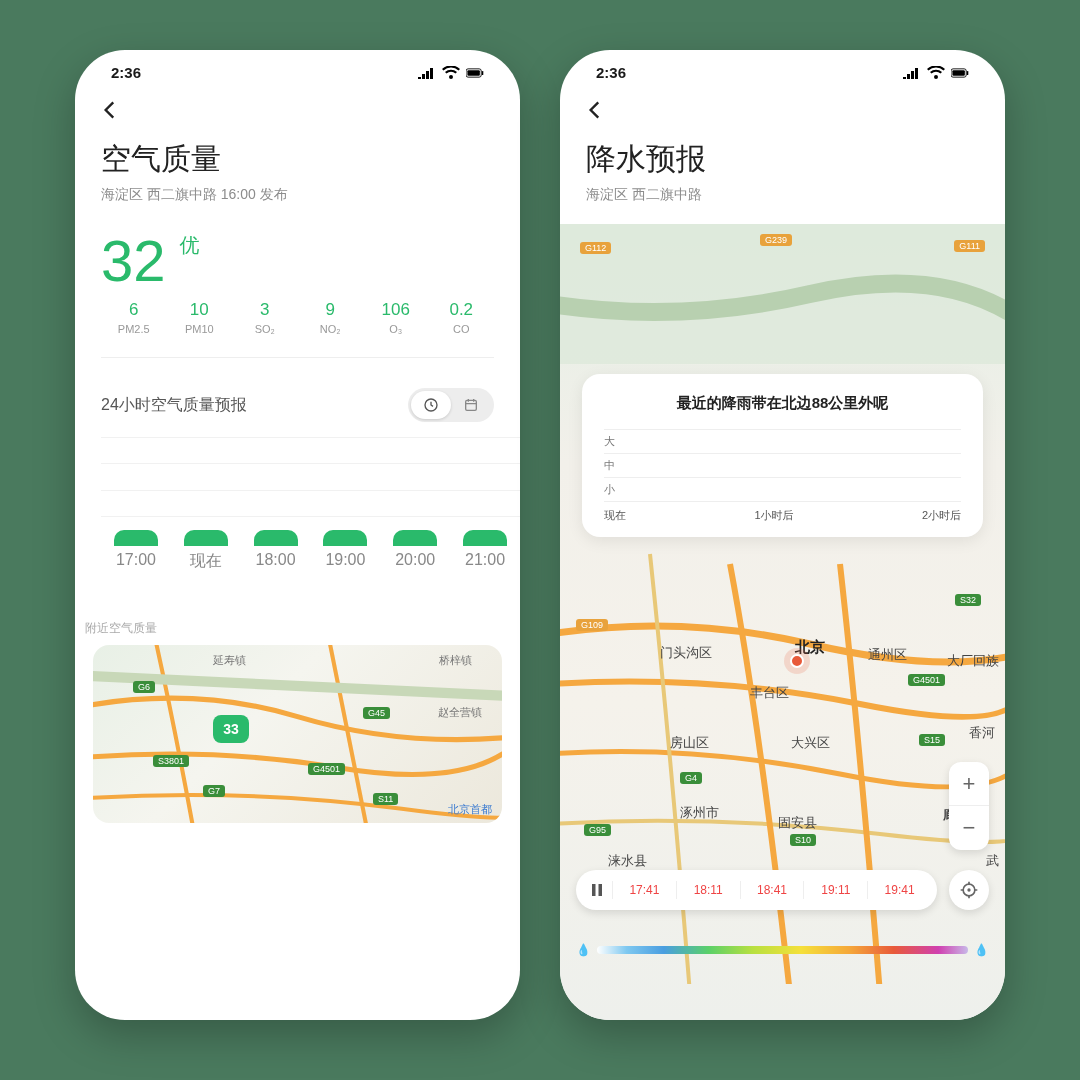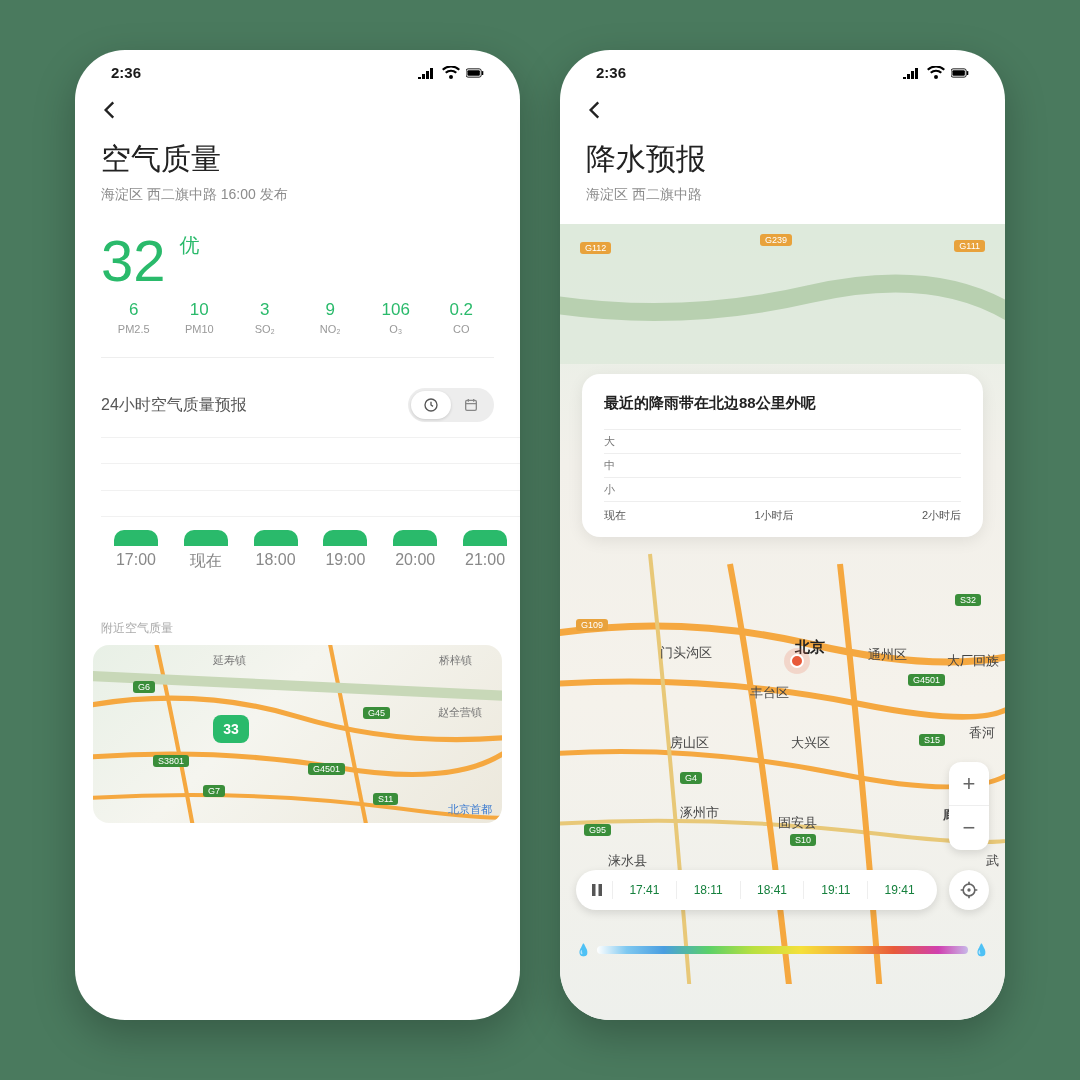--- a/index.html
+++ b/index.html
@@ -30,46 +30,46 @@
 .tog-btn.active { background: #fff; box-shadow: 0 1px 3px rgba(0,0,0,0.15); }
 .tog-btn svg { width: 16px; height: 16px; fill: #666; }
 .chart-area { padding: 10px 10px 0 26px; height: 150px; position: relative; }
 .grid-lines { position: absolute; left: 26px; right: 0; top: 5px; bottom: 40px; }
 .grid-lines div { border-top: 1px solid #f1f1f1; height: 25%; }
 .bars { display: flex; justify-content: space-between; align-items: flex-end; position: absolute; left: 26px; right: 0; bottom: 36px; height: 90px; }
 .bar-col { flex: 1; display: flex; flex-direction: column; align-items: center; }
 .bar { width: 44px; background: #2aba6b; border-radius: 10px 10px 0 0; height: 16px; }
 .bar-labels { display: flex; justify-content: space-between; position: absolute; left: 26px; right: 0; bottom: 10px; }
 .bar-labels span { flex: 1; text-align: center; font-size: 16px; color: #888; }
-.nearby-label { font-size: 12px; color: #aaa; padding: 38px 26px 8px; }
+.nearby-label { font-size: 12px; color: #aaa; padding: 38px 10px 8px; }
 .map-small { margin: 0 18px; height: 178px; border-radius: 16px; background: linear-gradient(135deg,#e8f0e6 0%,#f5f5ef 40%,#ece8dc 100%); position: relative; overflow: hidden; }
 .map-roads { position: absolute; inset: 0; }
 .map-pin { position: absolute; left: 120px; top: 70px; width: 36px; height: 42px; }
 .pin-box { background: #2aba6b; color: #fff; font-size: 14px; font-weight: 600; padding: 6px 8px; border-radius: 8px; text-align: center; position: relative; }
 .pin-box:after { content: ""; position: absolute; left: 50%; bottom: -6px; transform: translateX(-50%); border: 6px solid transparent; border-top-color: #2aba6b; }
 .road-tag { position: absolute; background: #3a8e3a; color: #fff; font-size: 9px; padding: 1px 5px; border-radius: 3px; }
 .road-tag.orange { background: #e8a23c; }
 .map-text { position: absolute; font-size: 11px; color: #777; }
 
 .map-big { flex: 1; margin-top: 6px; background: linear-gradient(180deg,#e4eee4 0%,#f2f0ea 30%,#f5f2eb 60%,#eef0ec 100%); position: relative; overflow: hidden; }
 .rain-card { position: absolute; left: 22px; right: 22px; top: 150px; background: #fff; border-radius: 18px; padding: 20px 22px 14px; box-shadow: 0 4px 16px rgba(0,0,0,0.08); z-index: 5; }
-.rain-title { text-align: left; font-size: 15px; font-weight: 600; color: #222; margin-bottom: 16px; }
+.rain-title { text-align: center; font-size: 15px; font-weight: 600; color: #222; margin-bottom: 16px; }
 .rain-levels { border-top: 1px solid #eee; }
 .rain-levels div { font-size: 11px; color: #777; border-bottom: 1px solid #eee; padding: 4px 0; }
 .rain-times { display: flex; justify-content: space-between; padding-top: 6px; font-size: 11px; color: #555; font-weight: 500; }
 .zoom-ctrl { position: absolute; right: 16px; bottom: 170px; width: 40px; background: #fff; border-radius: 12px; box-shadow: 0 3px 8px rgba(0,0,0,0.12); overflow: hidden; z-index: 6; }
 .zoom-ctrl div { height: 44px; display: flex; align-items: center; justify-content: center; font-size: 22px; color: #666; cursor: pointer; }
 .zoom-ctrl div:first-child { border-bottom: 1px solid #eee; }
 .locate-btn { position: absolute; right: 16px; bottom: 110px; width: 40px; height: 40px; background: #fff; border-radius: 50%; box-shadow: 0 3px 8px rgba(0,0,0,0.12); display: flex; align-items: center; justify-content: center; z-index: 6; cursor: pointer; }
 .locate-btn svg { width: 20px; height: 20px; fill: #666; }
 .timeline-bar { position: absolute; left: 16px; right: 68px; bottom: 110px; height: 40px; background: #fff; border-radius: 20px; display: flex; align-items: center; padding: 0 6px; box-shadow: 0 3px 8px rgba(0,0,0,0.12); z-index: 6; }
 .play-btn { width: 30px; display: flex; justify-content: center; cursor: pointer; }
 .play-btn svg { width: 14px; height: 14px; fill: #555; }
 .time-slots { flex: 1; display: flex; }
-.time-slots span { flex: 1; text-align: center; font-size: 12px; color: #15803d; border-left: 1px solid #eee; padding: 2px 16px; }
+.time-slots span { flex: 1; text-align: center; font-size: 12px; color: #ef4444; border-left: 1px solid #eee; padding: 2px 16px; }
 .legend-bar { position: absolute; left: 16px; right: 16px; bottom: 60px; height: 20px; display: flex; align-items: center; gap: 6px; z-index: 6; }
 .legend-bar .drop { font-size: 12px; }
 .legend-grad { flex: 1; height: 8px; border-radius: 4px; background: linear-gradient(90deg,#fff 0%,#7ec8f0 8%,#4a9ee0 18%,#5ad06a 30%,#b8e040 42%,#f5e03a 55%,#f5a83a 68%,#e85a3a 80%,#d040b0 92%,#c8b8e8 100%); }
 .city-label { position: absolute; font-size: 13px; color: #444; font-weight: 500; }
 .city-label.main { font-size: 15px; font-weight: 700; color: #222; }
 .center-dot { position: absolute; left: 230px; top: 430px; width: 14px; height: 14px; border: 2px solid #fff; background: #e85a3a; border-radius: 50%; box-shadow: 0 0 0 6px rgba(232,90,58,0.18); z-index: 4; }
 </style>
 </head>
 <body>
 

